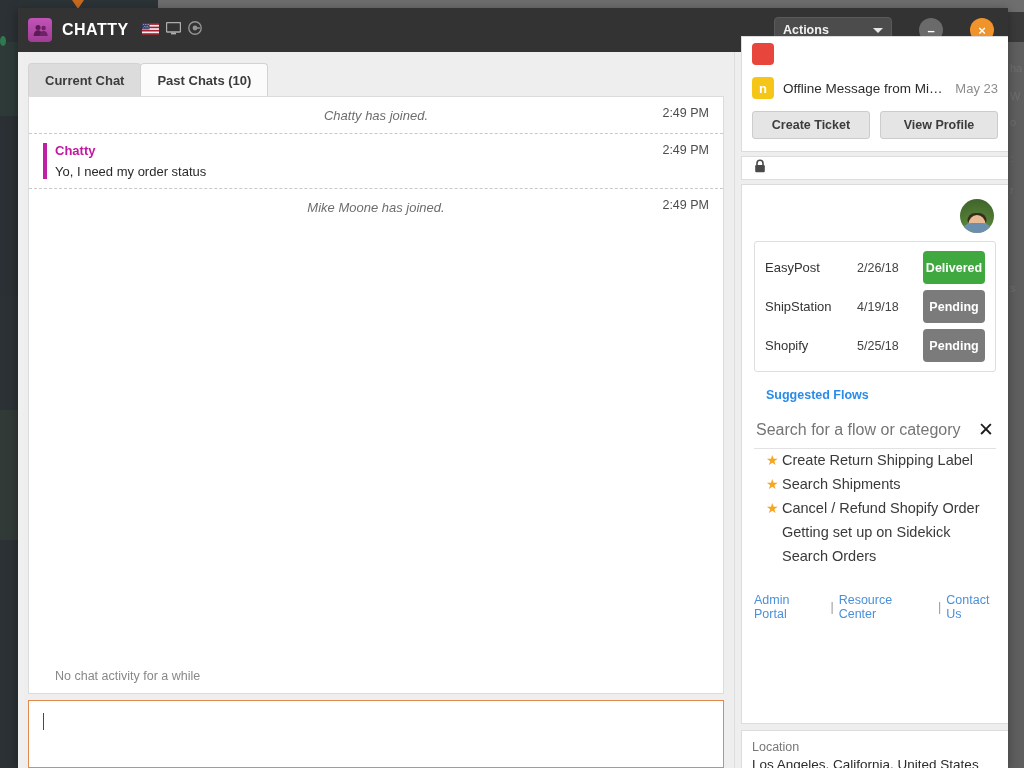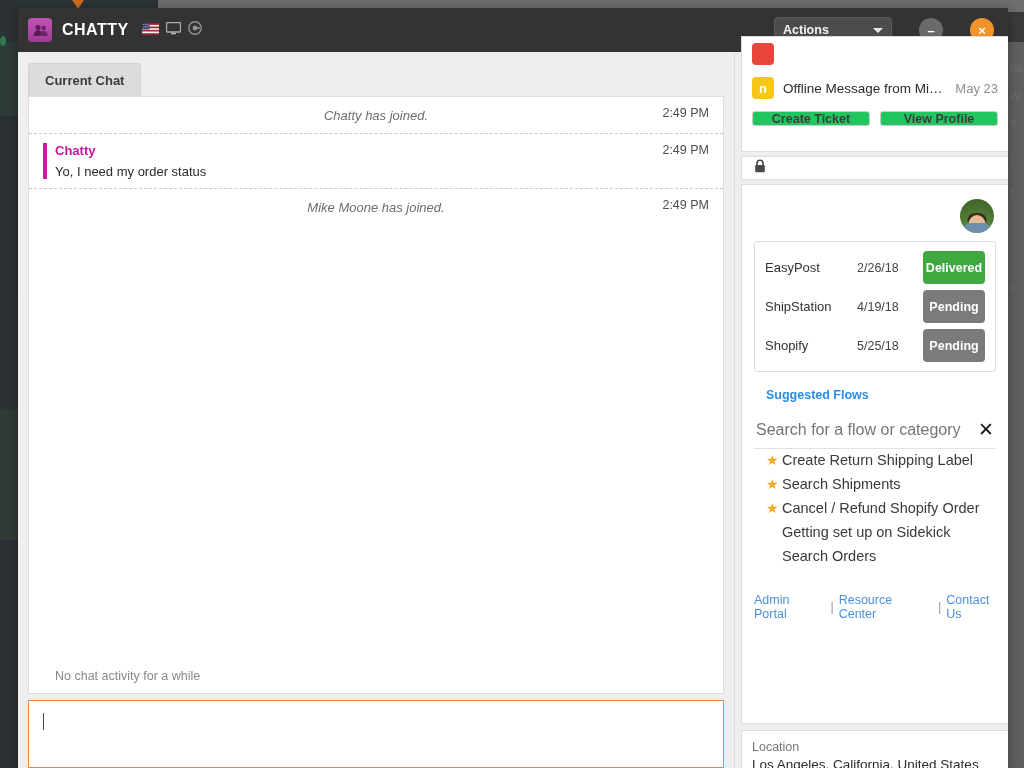--- a/index.html
+++ b/index.html
@@ -174,21 +174,21 @@
   .notif-badge.yellow { background:#f5c518; }
   .notif-text {
     font-size: 13.5px; color:#2b2b2b; flex: 1 1 auto;
     white-space:nowrap; overflow:hidden; text-overflow:ellipsis;
   }
   .notif-date { font-size: 13px; color:#8d8d8d; flex:0 0 auto; }
   #notif-buttons {
     display:flex; gap:10px; padding: 6px 10px 10px 10px;
   }
   .ghost-btn {
-    flex:1 1 0; height:15px; background:#22c55e;
+    flex:1 1 0; height:28px; background:#e5e5e5;
     border:1px solid #cccccc; border-radius:3px;
     font-size:12.5px; font-weight:bold; color:#3c3c3c;
     display:flex; align-items:center; justify-content:center;
   }
 
   #lock-card {
     position:absolute; left:6px; top:104px; width:268px; height:24px;
     background:#ffffff; border:1px solid #dcdcdc;
     display:flex; align-items:center; padding-left:12px;
   }
@@ -364,20 +364,21 @@
       <div class="win-btn" id="btn-close">×</div>
     </div>
   </div>
 
   <div id="content">
 
     <div id="left-pane">
 
       <div id="tabs">
         <div class="tab active">Current Chat</div>
+        <div class="tab inactive">Past Chats (10)</div>
       </div>
 
       <div id="transcript">
 
         <div class="msg-row system msg-sep">
           <span class="sys-text">Chatty has joined.</span>
           <span class="msg-time">2:49 PM</span>
         </div>
 
         <div class="msg-row msg-sep">

